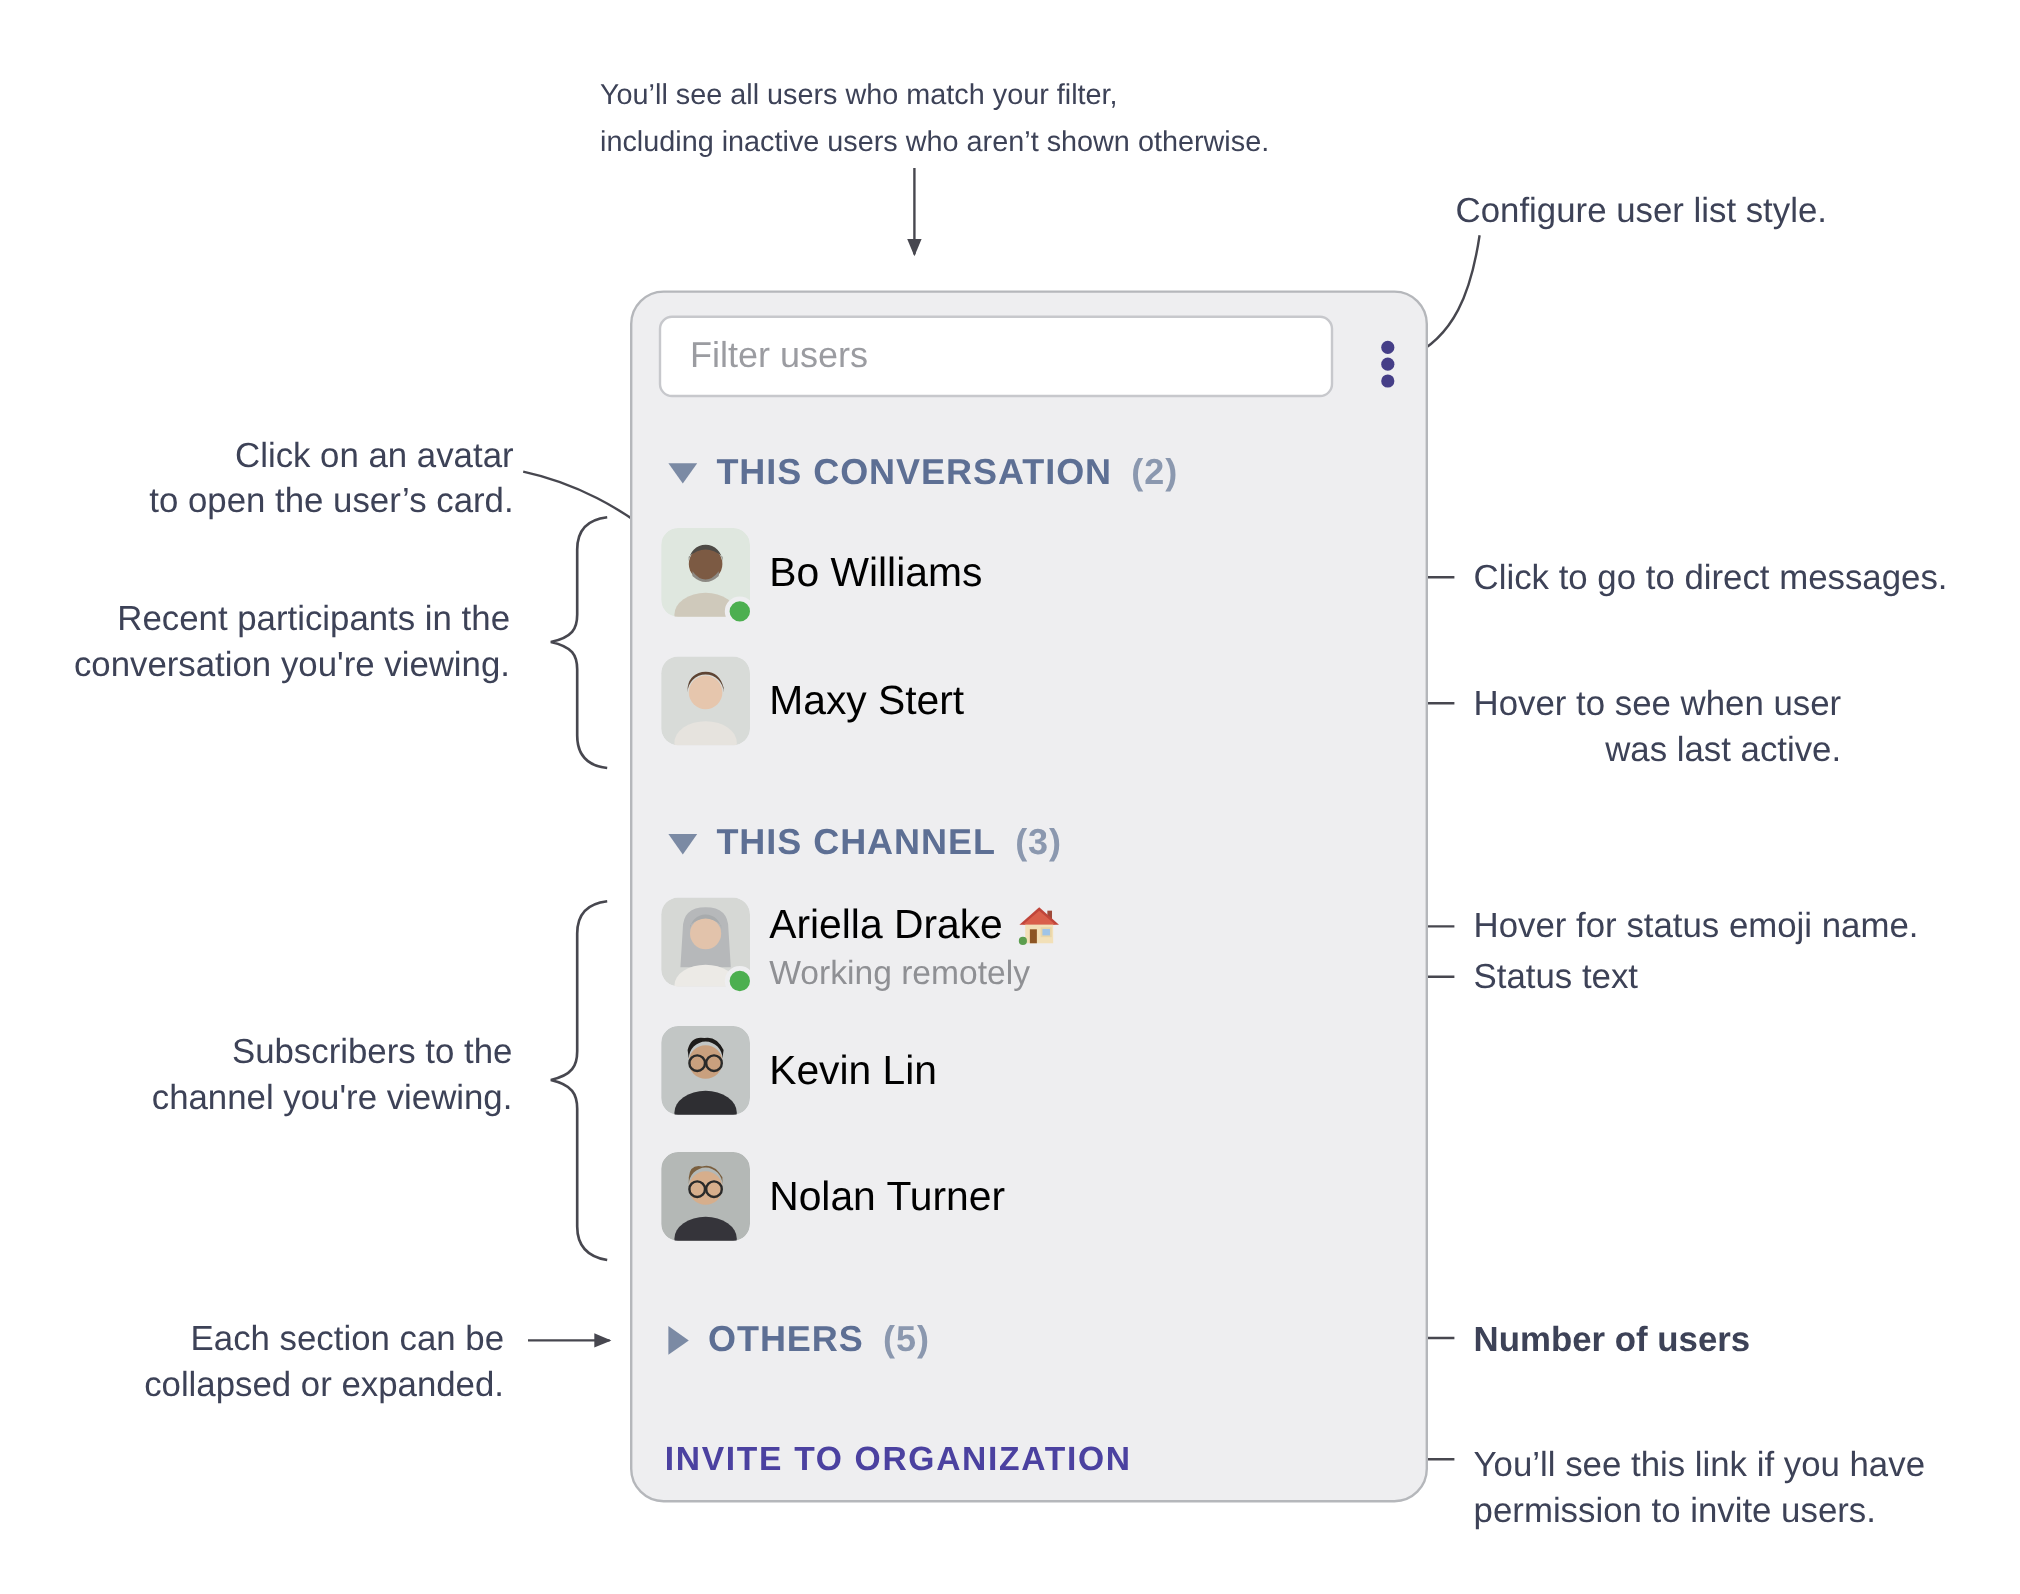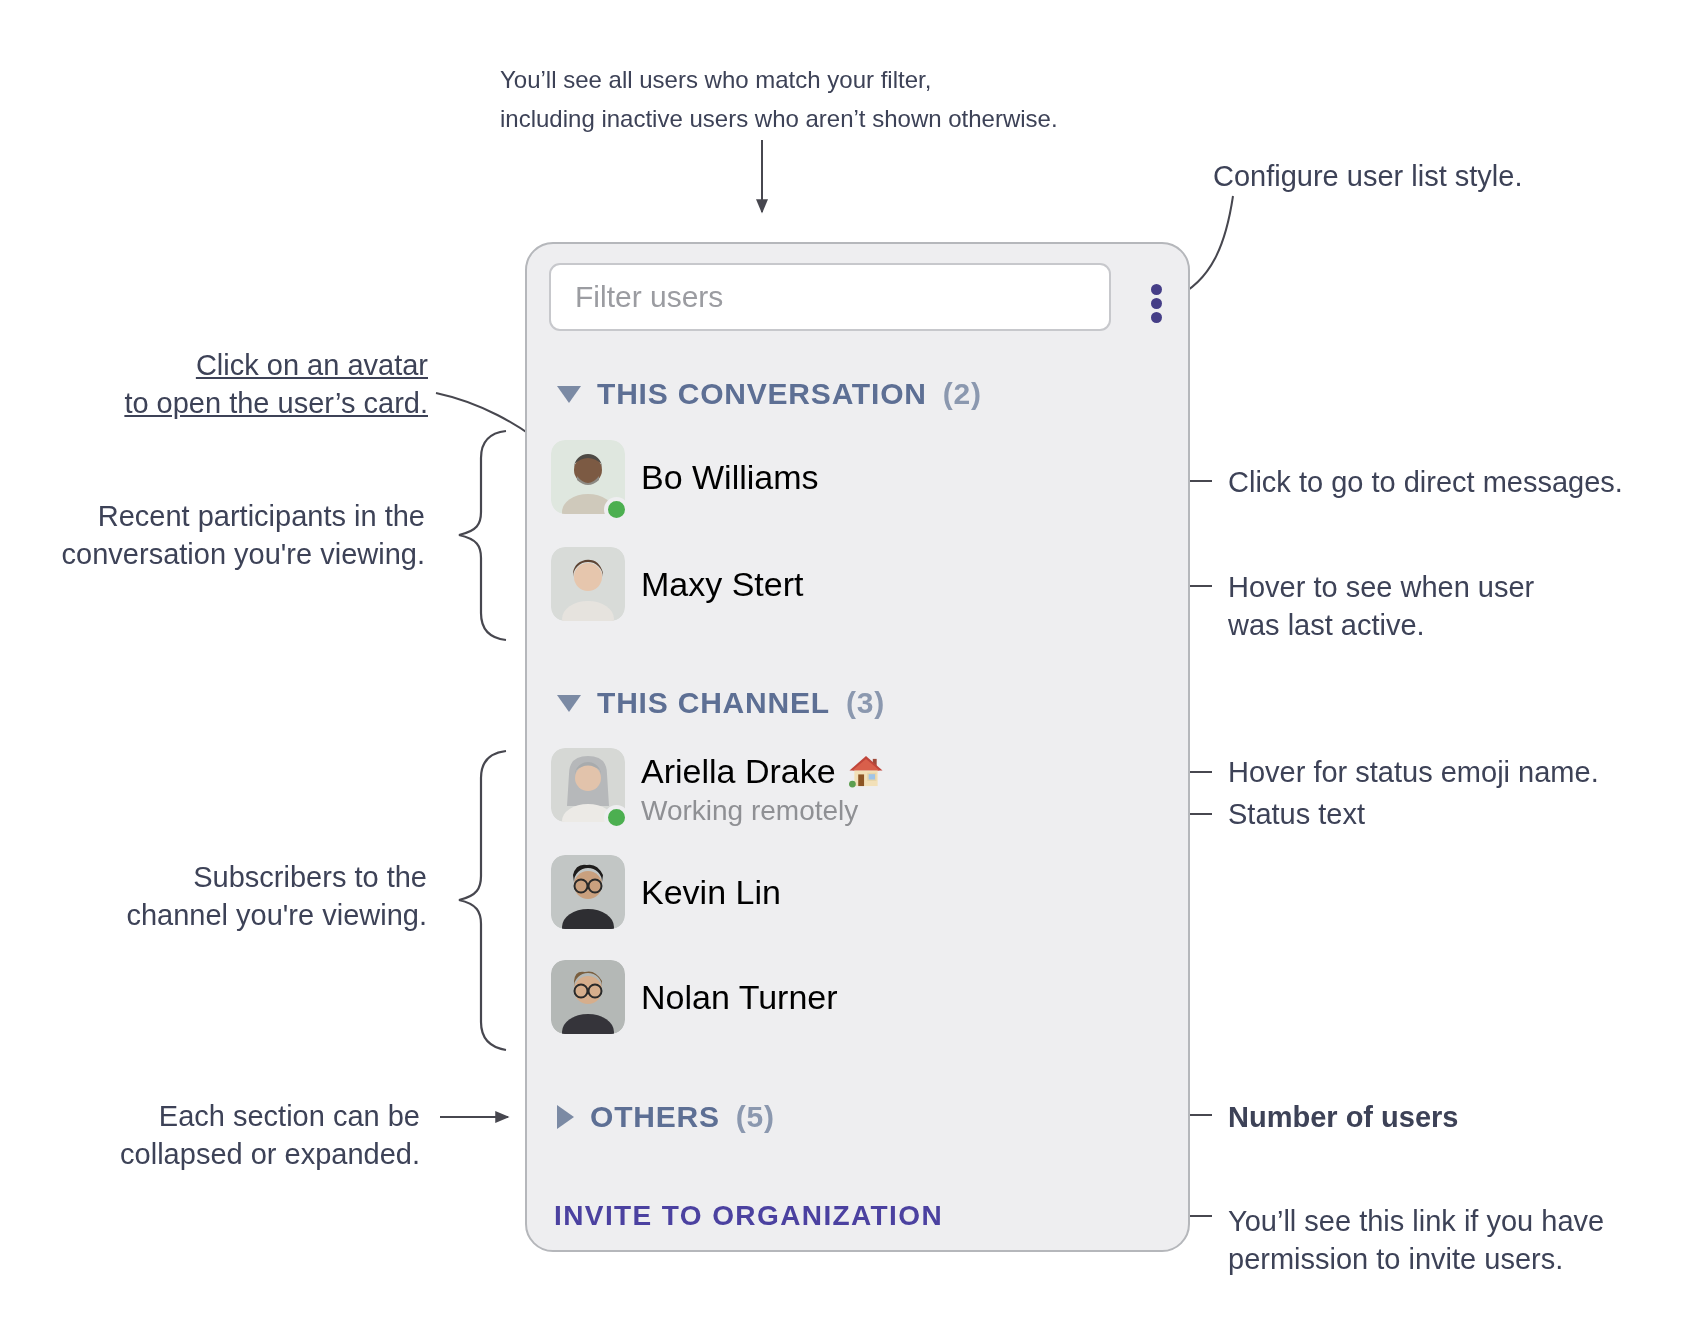--- a/index.html
+++ b/index.html
@@ -83,21 +83,21 @@
 
   <div class="ann big" style="left:500px;top:60px;">
     <span class="line">You’ll see all users who match your filter,</span>
     <span class="line">including inactive users who aren’t shown otherwise.</span>
   </div>
 
   <div class="ann" style="left:1213px;top:157px;">
     <span class="line">Configure user list style.</span>
   </div>
 
-  <div class="ann right-al" style="right:1255px;top:346px;text-decoration:underline;">
+  <div class="ann right-al" style="right:1255px;top:361px;">
     <span class="line">Click on an avatar</span>
     <span class="line">to open the user’s card.</span>
   </div>
 
   <div class="ann right-al" style="right:1258px;top:497px;">
     <span class="line">Recent participants in the</span>
     <span class="line">conversation you're viewing.</span>
   </div>
 
   <div class="ann right-al" style="right:1256px;top:858px;">
@@ -107,21 +107,21 @@
 
   <div class="ann right-al" style="right:1263px;top:1097px;">
     <span class="line">Each section can be</span>
     <span class="line">collapsed or expanded.</span>
   </div>
 
   <div class="ann" style="left:1228px;top:463px;">
     <span class="line">Click to go to direct messages.</span>
   </div>
 
-  <div class="ann" style="left:1228px;top:568px;">
+  <div class="ann" style="left:1228px;top:568px;text-align:right;">
     <span class="line">Hover to see when user</span>
     <span class="line">was last active.</span>
   </div>
 
   <div class="ann" style="left:1228px;top:753px;">
     <span class="line">Hover for status emoji name.</span>
   </div>
 
   <div class="ann" style="left:1228px;top:795px;">
     <span class="line">Status text</span>

